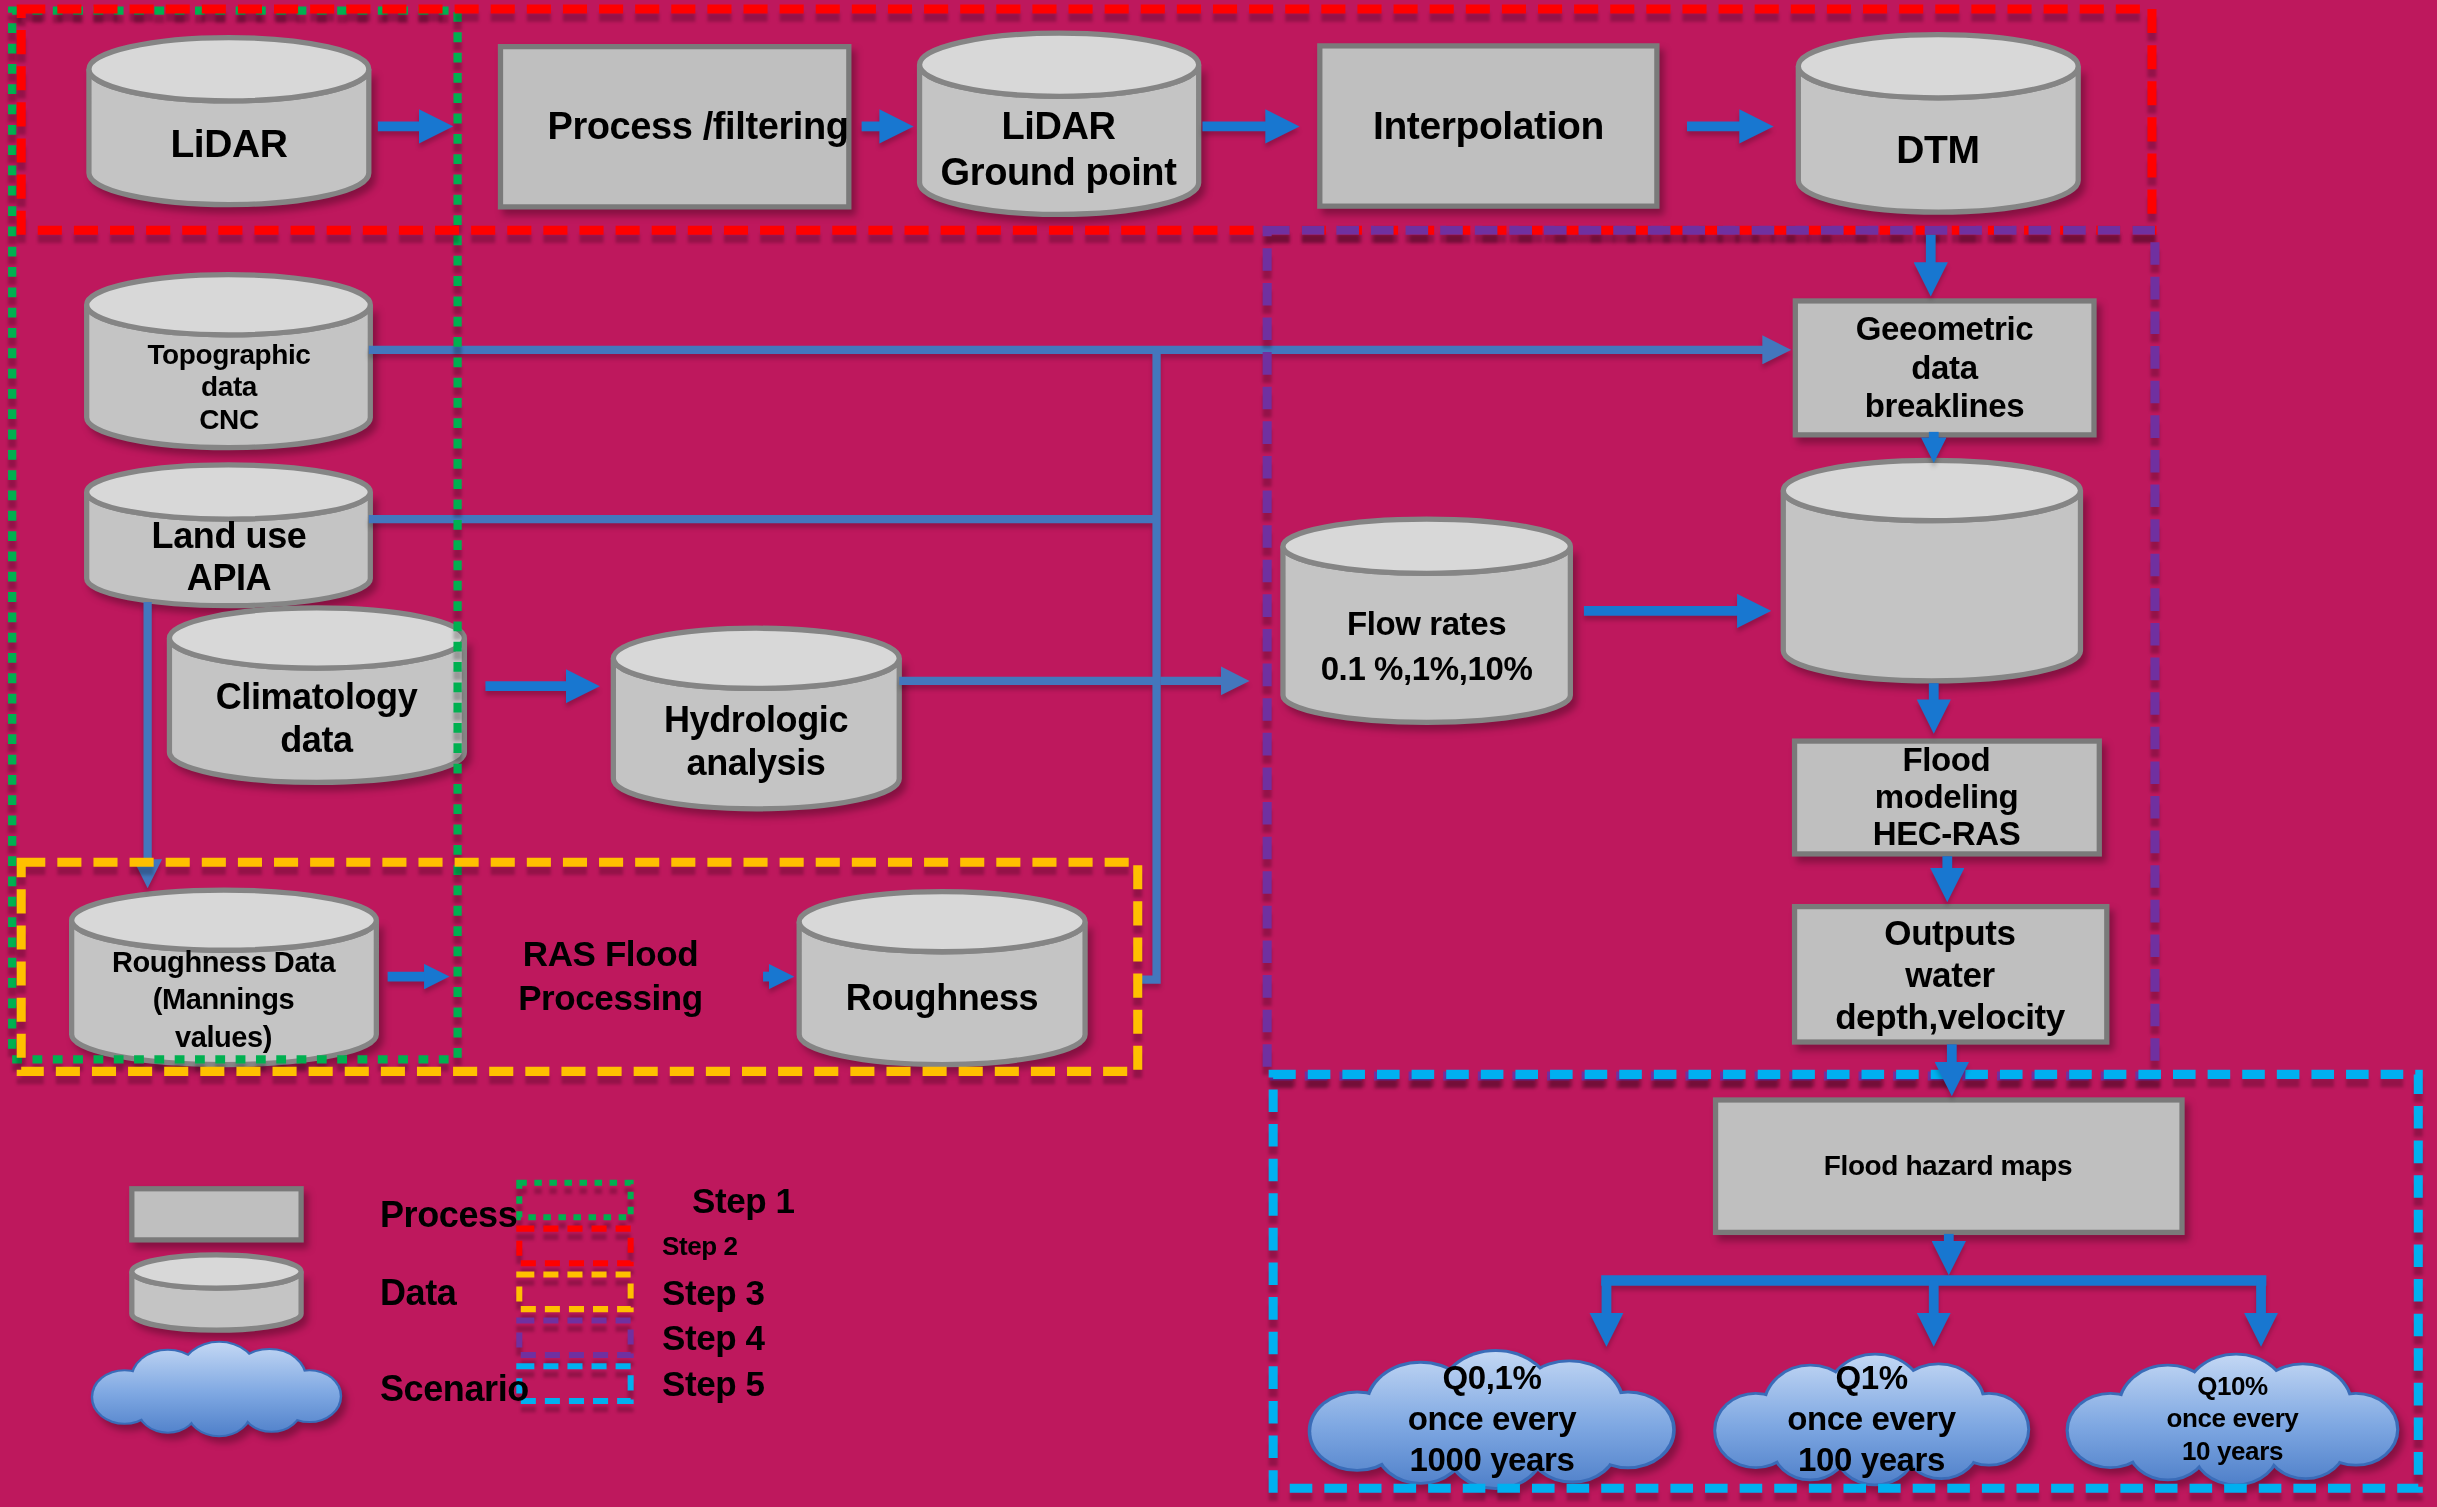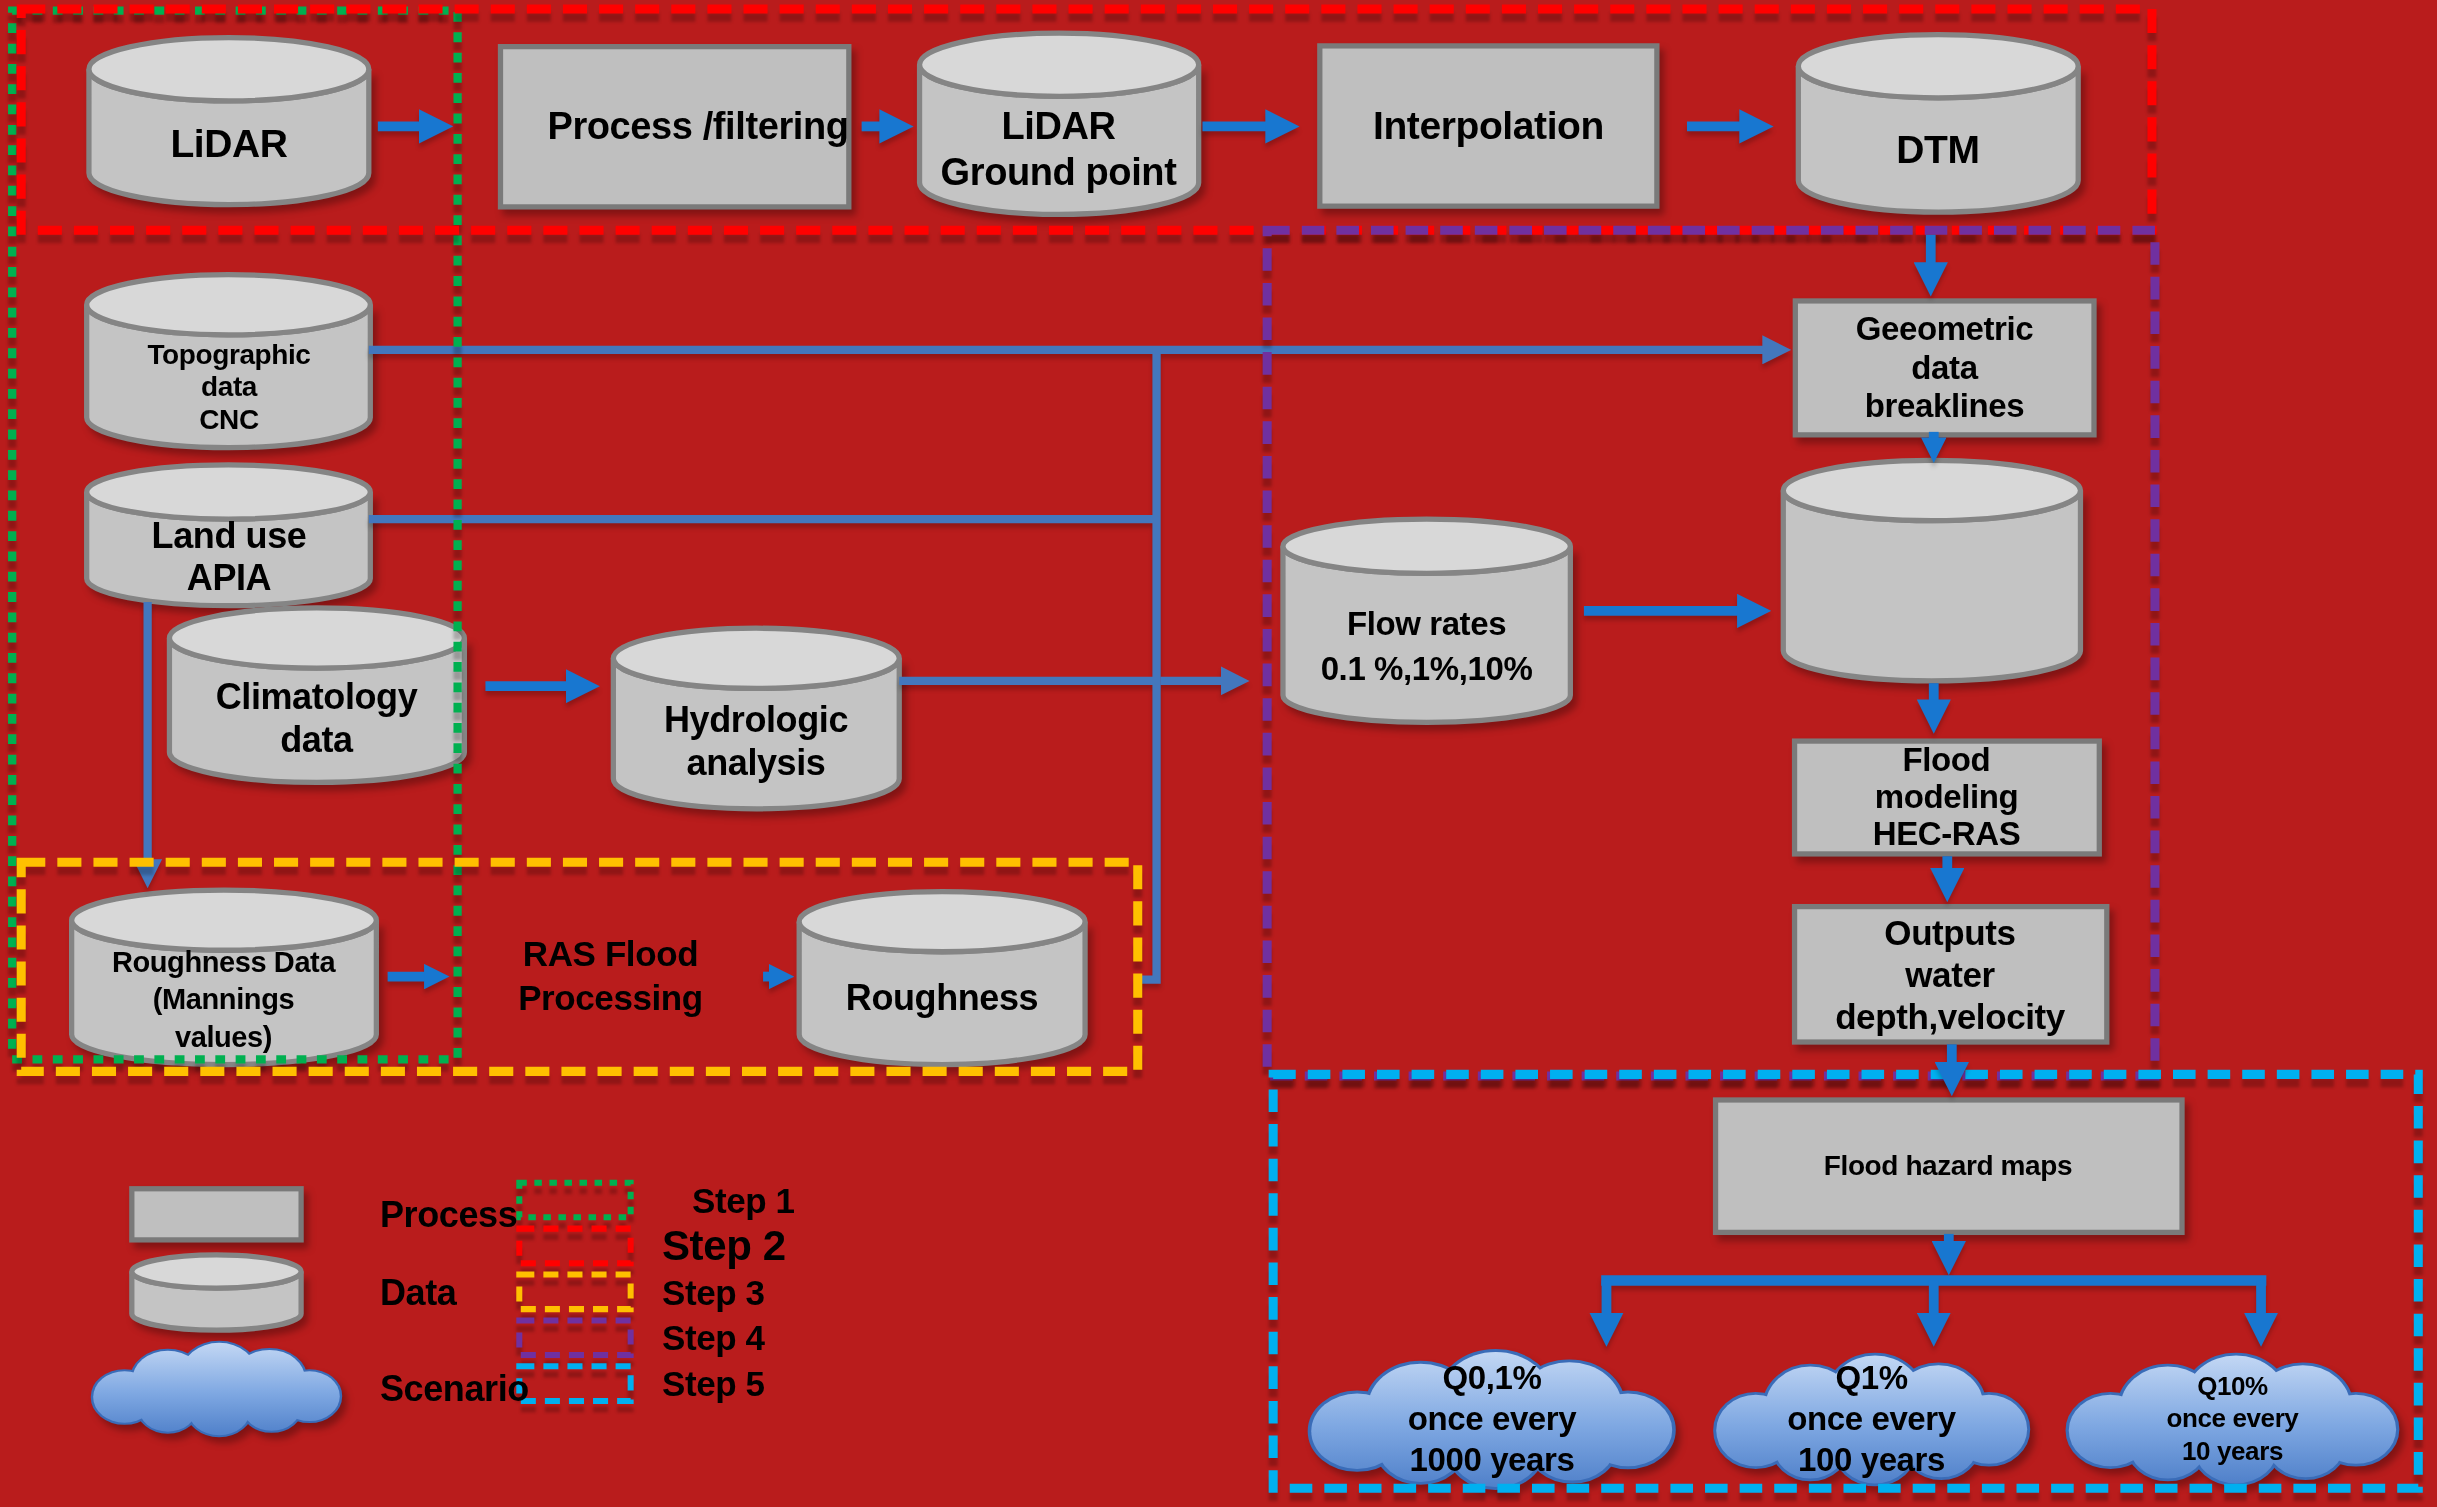--- a/index.html
+++ b/index.html
@@ -1,17 +1,17 @@
 <!DOCTYPE html>
 <html style="font-size:12px"><head>
 <meta charset="utf-8">
 <style>
   html,body{margin:0;padding:0;background:#ffffff;}
   body{font-family:"Liberation Sans","DejaVu Sans",sans-serif;}
-  .stage{position:relative;width:2438px;height:1507px;background:#b91c1c;overflow:hidden;}
+  .stage{position:relative;width:2438px;height:1507px;background:#be185d;overflow:hidden;}
   .stage svg.layer{position:absolute;left:0;top:0;}
   .lbl{position:absolute;display:flex;align-items:center;justify-content:center;
        text-align:center;font-weight:700;color:#000;white-space:pre-line;
        line-height:1.2;letter-spacing:-0.4px;pointer-events:none;}
   .shape{filter:drop-shadow(6px 8px 5px rgba(0,0,0,0.30));}
   .dash{filter:drop-shadow(0px 11px 2px rgba(0,0,0,0.22));}
   .conn{filter:drop-shadow(0px 6px 3px rgba(0,0,0,0.22));}
 </style>
 </head>
 <body>
@@ -188,19 +188,19 @@
 once every
 100 years</div>
 <div class="lbl" style="left:2060px;top:1351px;width:345px;height:135px;font-size:26px;line-height:1.25;">Q10%
 once every
 10 years</div>
 
 <div class="lbl" style="left:380px;top:1189px;width:248px;height:51px;font-size:36px;justify-content:flex-start;">Process</div>
 <div class="lbl" style="left:380px;top:1255px;width:248px;height:75px;font-size:36px;justify-content:flex-start;">Data</div>
 <div class="lbl" style="left:380px;top:1341px;width:286px;height:96px;font-size:36px;justify-content:flex-start;">Scenario</div>
 <div class="lbl" style="left:692px;top:1183px;width:211px;height:35px;font-size:35px;justify-content:flex-start;">Step 1</div>
-<div class="lbl" style="left:662px;top:1229px;width:211px;height:35px;font-size:42px;justify-content:flex-start;">Step 2</div>
+<div class="lbl" style="left:662px;top:1229px;width:211px;height:35px;font-size:26px;justify-content:flex-start;">Step 2</div>
 <div class="lbl" style="left:662px;top:1275px;width:211px;height:35px;font-size:35px;justify-content:flex-start;">Step 3</div>
 <div class="lbl" style="left:662px;top:1320px;width:211px;height:35px;font-size:35px;justify-content:flex-start;">Step 4</div>
 <div class="lbl" style="left:662px;top:1366px;width:211px;height:35px;font-size:35px;justify-content:flex-start;">Step 5</div>
 
 </div>
 
 
 </body></html>

